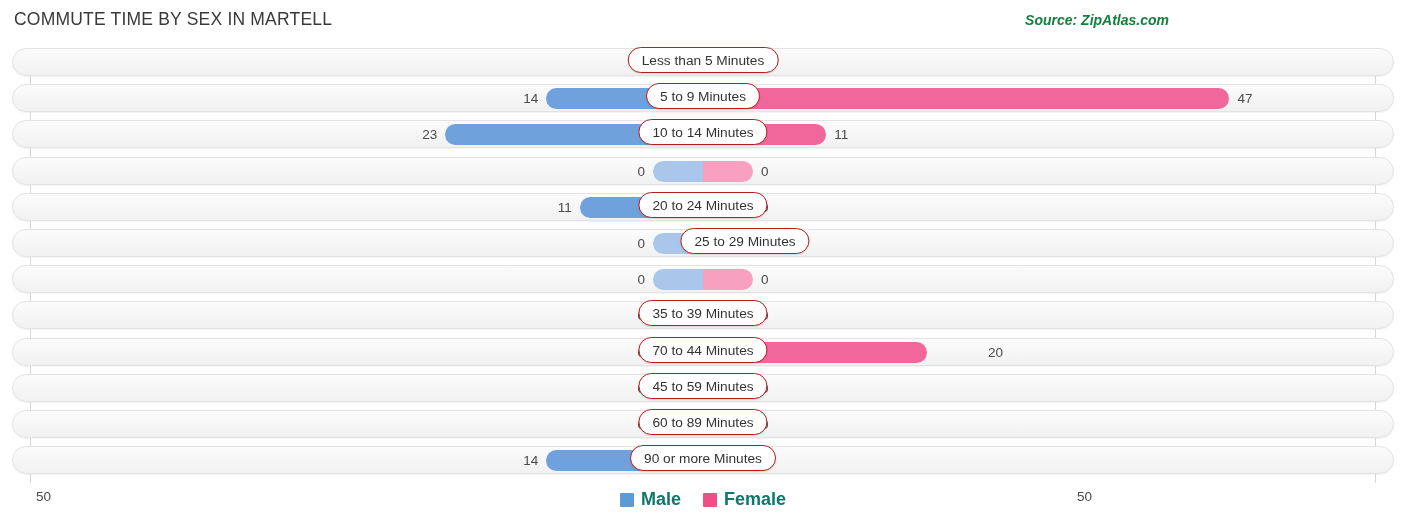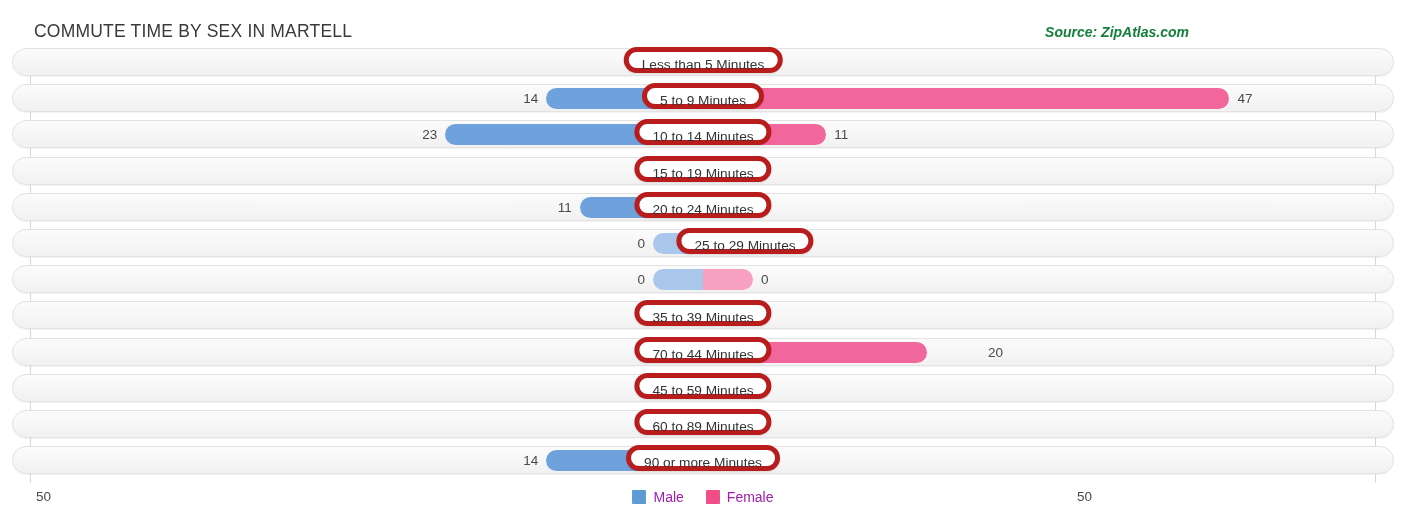--- a/index.html
+++ b/index.html
@@ -19,24 +19,23 @@
   .chart-root {
     position: relative;
     width: 1406px;
     height: 523px;
     box-sizing: border-box;
   }
 
   
   .header {
     position: absolute;
-    left: 0; top: 12px;
+    left: 0; top: 0;
     width: 1180px;
     height: 44px;
-    margin-left: 20px;
   }
   .chart-title {
     position: absolute;
     left: 14px;
     top: 9px;
     font-size: 17.5px;
     font-weight: 400;
     letter-spacing: 0.2px;
     color: #3a3a3a;
     white-space: nowrap;
@@ -132,21 +131,21 @@
   .val.female { text-align: right; }
 
   
   .center-pill {
     position: absolute;
     top: 3px;
     height: 26px;
     line-height: 26px;
     transform: translateX(-50%);
     background: #ffffff;
-    border: 5px solid #b91c1c;
+    border: 1px solid #b91c1c;
     border-radius: 13px;
     padding: 0 13px;
     font-size: 13.7px;
     color: #333333;
     white-space: nowrap;
     text-align: center;
     box-shadow: 0 1px 2px rgba(0,0,0,0.10);
     z-index: 6;
     box-sizing: border-box;
   }
@@ -183,22 +182,23 @@
     align-items: center;
     gap: 7px;
   }
   .legend-swatch {
     width: 14px;
     height: 14px;
     border-radius: 1px;
     display: inline-block;
   }
   .legend-text {
-    font-size: 14px;
-    color: #a21caf;
+    font-size: 18px;
+    color: #0f766e;
+    font-weight: bold;
   }
 </style>
 </head>
 <body>
 
 <div class="chart-root">
 
   <div class="header">
     <div class="chart-title">COMMUTE TIME BY SEX IN MARTELL</div>
     <div class="chart-source">Source: ZipAtlas.com</div>
@@ -231,21 +231,20 @@
           <div class="val male" style="left: 385.4px; width: 52px;">23</div>
           <div class="val female" style="left: 834.2px;">11</div>
           <div class="center-pill" style="left: 703px;">10 to 14 Minutes</div>
         </div>
         <div class="row">
           <div class="track"></div>
           <div class="bar male" style="width: 50px; left: 653px; background: rgb(169, 199, 234);"></div>
           <div class="bar female" style="width: 50px; left: 703px; background: rgb(247, 160, 192);"></div>
           <div class="val male" style="left: 593px; width: 52px;">0</div>
           <div class="val female" style="left: 761px;">0</div>
-          <div class="center-pill" style="left: 703px;">15 to 19 Minutes</div>
         </div>
         <div class="row">
           <div class="track"></div>
           <div class="bar male" style="width: 123.2px; left: 579.8px; background: rgb(111, 162, 221);"></div>
           <div class="bar female" style="width: 50px; left: 703px; background: rgb(247, 160, 192);"></div>
           <div class="val male" style="left: 519.8px; width: 52px;">11</div>
           <div class="val female" style="left: 761px;">0</div>
           <div class="center-pill" style="left: 703px;">20 to 24 Minutes</div>
         </div>
         <div class="row">

